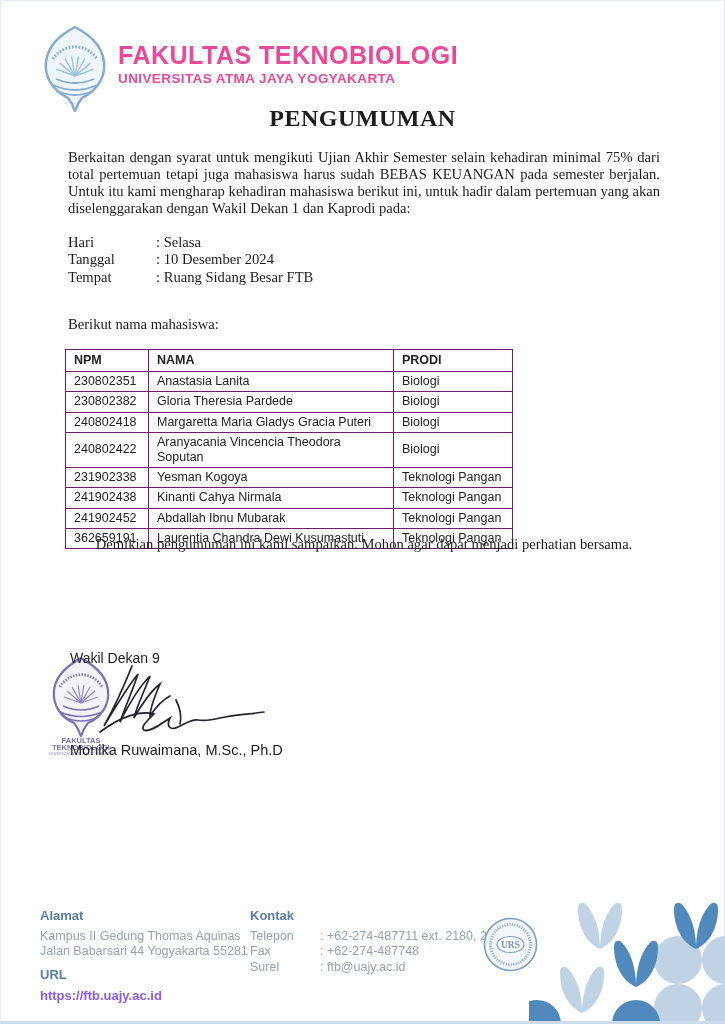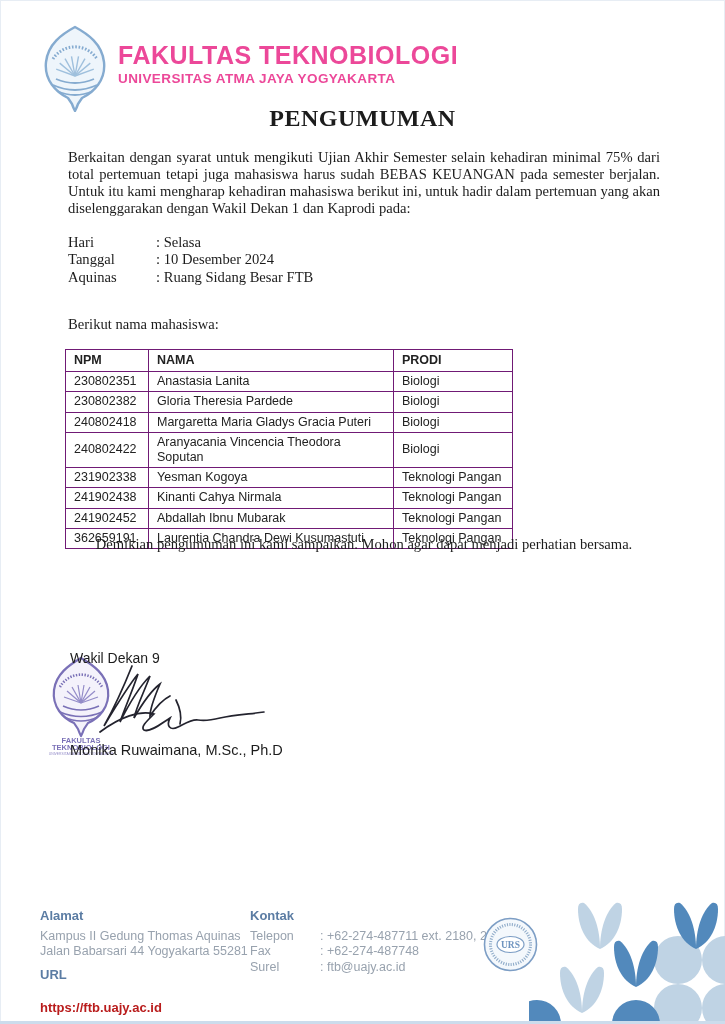--- a/index.html
+++ b/index.html
@@ -36,21 +36,21 @@
   .stamp { position:absolute; left:42px; top:656px; width:80px; height:100px; z-index:1; opacity:0.92; }
   .sig-mark { position:absolute; left:88px; top:660px; width:185px; height:88px; z-index:2; }
   .sig-name { position:absolute; left:70px; top:742px; font-family:"Liberation Sans", sans-serif; font-size:14.5px; z-index:3; }
   
   .footer { position:absolute; left:0; top:898px; width:725px; height:126px; font-family:"Liberation Sans", sans-serif; }
   .f-label { font-size:13px; font-weight:bold; color:#5b7ca3; }
   .f-text { font-size:12.5px; color:#98a2ae; line-height:15.4px; }
   .alamat { position:absolute; left:40px; top:10px; }
   .alamat .f-text { margin-top:6px; }
   .urlblk { position:absolute; left:40px; top:69px; }
-  .url-val { font-size:13px; font-weight:bold; color:#b91c1c; margin-top:18px; text-decoration:none; display:inline-block; }
+  .url-val { font-size:13px; font-weight:bold; color:#8b5cf6; margin-top:6px; text-decoration:none; display:inline-block; }
   .kontak { position:absolute; left:250px; top:10px; }
   .kontak-rows { margin-top:6px; }
   .kontak-row { display:flex; }
   .kontak-row .kl { width:70px; }
   .seal { position:absolute; left:482px; top:18px; width:57px; height:57px; }
   .pattern { position:absolute; right:0; top:0; width:196px; height:126px; }
   .bottom-strip { position:absolute; left:0; bottom:0; width:725px; height:3px; background:#ccdcec; z-index:5; }
 </style>
 </head>
 <body>
@@ -89,21 +89,21 @@
   <div class="details">
     <div class="detail-row">
       <span class="detail-label">Hari</span>
       <span>: Selasa</span>
     </div>
     <div class="detail-row">
       <span class="detail-label">Tanggal</span>
       <span>: 10 Desember 2024</span>
     </div>
     <div class="detail-row">
-      <span class="detail-label">Aquinas</span>
+      <span class="detail-label">Tempat</span>
       <span>: Ruang Sidang Besar FTB</span>
     </div>
   </div>
 
   <div class="list-intro">Berikut nama mahasiswa:</div>
 
   <div class="tbl-wrap">
     <table>
       <thead>
         <tr>

